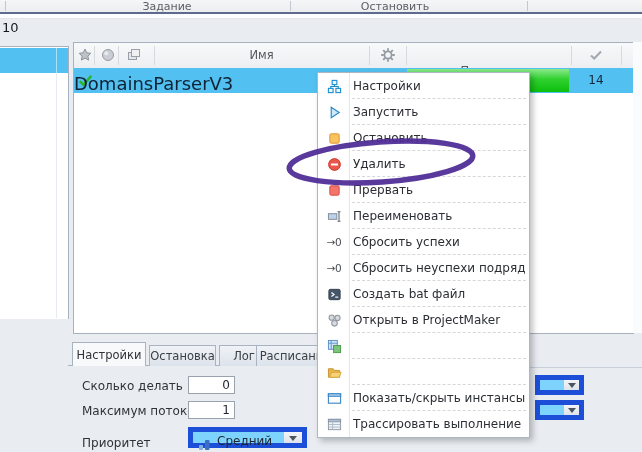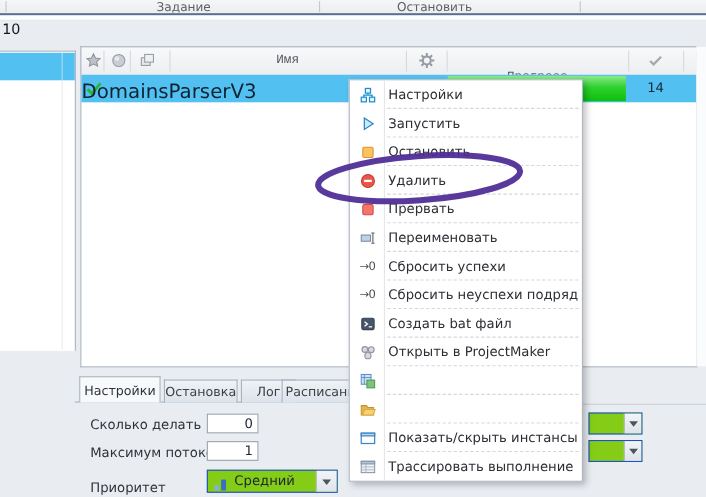--- a/index.html
+++ b/index.html
@@ -23,21 +23,21 @@
   .left-sel-row{position:absolute;left:0;top:1px;width:68px;height:25px;background:#52c0f0;}
   .left-col-sep-blue{position:absolute;left:56px;top:1px;width:1px;height:25px;background:rgba(255,255,255,.5);}
   .left-col-sep{position:absolute;left:56px;top:26px;width:1px;height:245px;background:#e8ecf0;}
 
   
   .tbl-header{left:73px;top:42px;width:568px;height:25px;
               background:linear-gradient(#f8f9fa,#ecee f1);
               background:linear-gradient(#f8f9fa,#eceef1);
               border:1px solid #a8b2bf;border-bottom:1px solid #bfc6cf;}
   .hdr-sep{position:absolute;top:3px;height:19px;width:1px;background:#d6dade;}
-  .hdr-label{position:absolute;top:5px;font-size:11.5px;color:#55595f;text-align:center;font-family:Liberation Mono, monospace;}
+  .hdr-label{position:absolute;top:5px;font-size:11.5px;color:#55595f;text-align:center;}
   .hdr-icon{position:absolute;top:4px;width:16px;height:16px;}
 
   .tbl-body{left:73px;top:68px;width:559px;height:265px;background:#ffffff;
             border-left:1px solid #a8b2bf;border-right:1px solid #b4bdc8;border-bottom:1px solid #a8b2bf;}
   .right-strip{left:633px;top:42px;width:9px;height:291px;background:#fafbfc;}
   .sel-row{position:absolute;left:0;top:0;width:559px;height:25px;background:#52c0f0;}
   .row-check{position:absolute;left:3px;top:4px;width:17px;height:17px;}
   .row-name{position:absolute;left:0;top:5px;width:295px;text-align:left;
             font-size:18px;color:#0e2233;}
   .progress-bar{position:absolute;left:333px;top:1px;width:162px;height:23px;
@@ -50,21 +50,21 @@
   .panel-border-right{left:528px;top:367px;width:114px;height:1px;background:#c7cfd8;}
   .tab{position:absolute;top:345px;height:21px;line-height:21px;text-align:center;font-size:11.5px;
        color:#3b4046;background:linear-gradient(#eff2f6,#dde3eb);border:1px solid #a9b3c0;border-bottom:none;
        box-sizing:border-box;}
   .tab.active{top:342px;height:24px;line-height:24px;background:#f7f9fb;z-index:2;color:#2e3338;}
 
   .fld-label{position:absolute;font-size:12px;color:#2f3338;}
   .fld-input{position:absolute;width:47px;height:18px;box-sizing:border-box;border:1px solid #98a3af;
              background:#fff;font-family:inherit;font-size:12px;color:#1c2530;text-align:right;
              padding:0 4px 0 0;outline:none;}
-  .combo{position:absolute;box-sizing:border-box;border:1px solid #1d4ed8;background:#84cc16;}
+  .combo{position:absolute;box-sizing:border-box;border:5px solid #1d4ed8;background:#7dd3fc;}
   .combo-text{position:absolute;left:24px;top:2px;font-size:12px;color:#1c2530;}
   .combo-btn{position:absolute;right:0;top:0;bottom:0;width:18px;background:linear-gradient(#f2f4f7,#dfe4ea);
              border-left:1px solid #b6bfc9;}
   .combo-arrow{position:absolute;left:50%;top:50%;margin:-2px 0 0 -4px;width:0;height:0;
                border-left:4px solid transparent;border-right:4px solid transparent;border-top:5px solid #4a5560;}
   .bars-icon{position:absolute;left:5px;top:4px;width:14px;height:13px;}
 
   
   .ctx-menu{left:317px;top:72px;width:211px;background:#ffffff;border:1px solid #aeb6c2;
             box-shadow:3px 3px 6px rgba(0,0,0,.25);z-index:50;}

